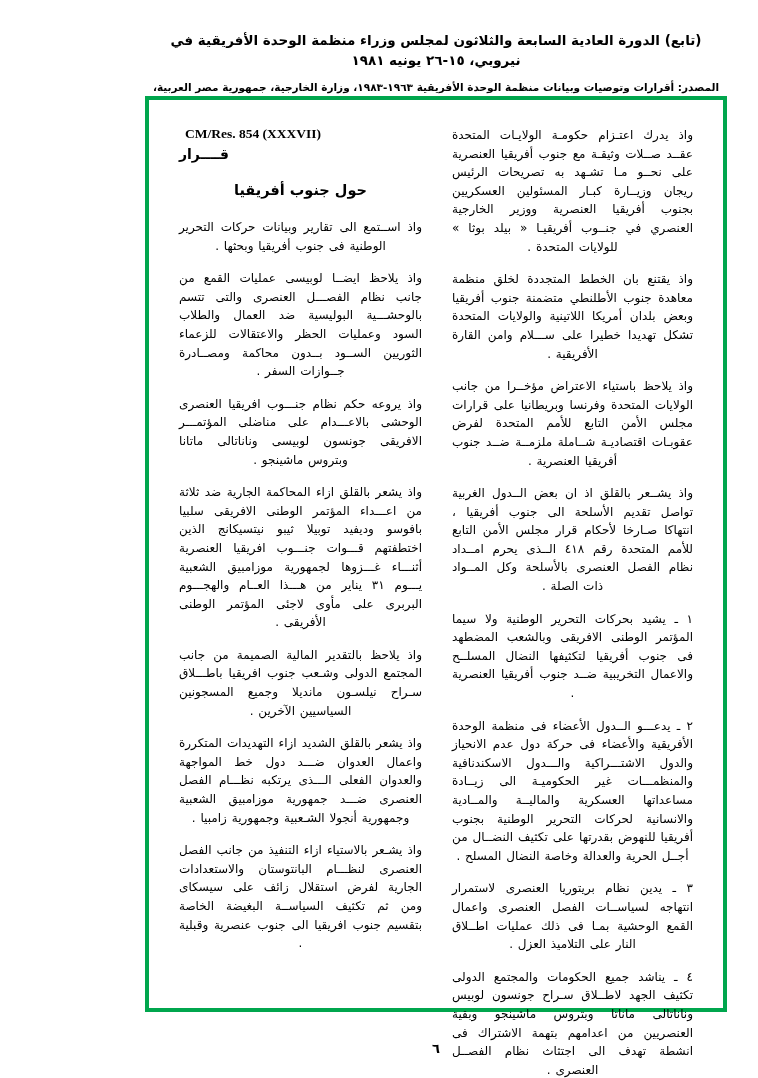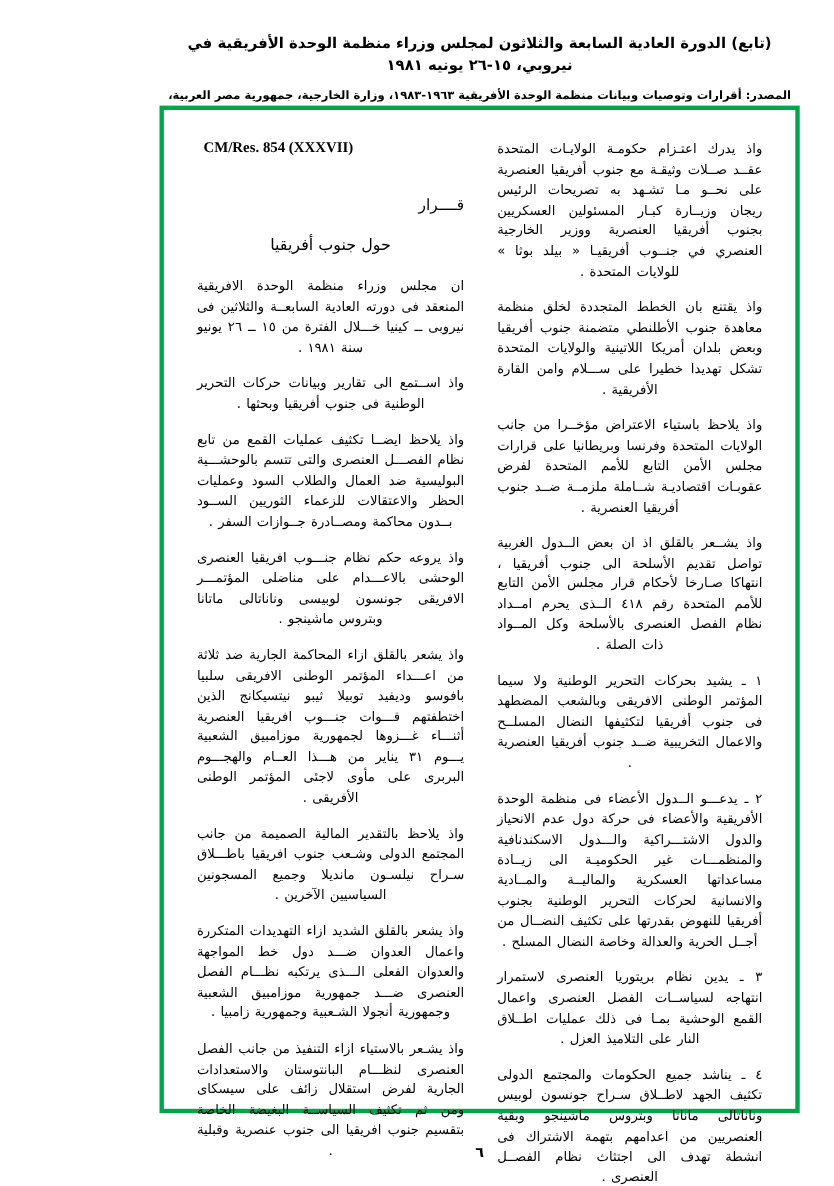--- a/index.html
+++ b/index.html
@@ -70,34 +70,34 @@
   .col-left {
     width: 50%;
     padding: 18px 14px 10px 22px;
   }
   .res-code {
     font-family: "Liberation Serif", "DejaVu Serif", serif;
     direction: ltr;
     text-align: left;
     font-size: 13.5px;
     font-weight: bold;
-    margin-bottom: 37px;
+    margin-bottom: 4px;
     padding-left: 6px;
   }
   .res-heading {
-    text-align: right;
+    text-align: left;
     font-size: 14px;
-    font-weight: normal;
+    font-weight: bold;
     letter-spacing: 3px;
     margin: 0 0 20px 0;
   }
   .res-subheading {
     text-align: center;
     font-size: 14.5px;
-    font-weight: normal;
+    font-weight: bold;
     margin: 0 0 20px 0;
   }
   p.para {
     font-size: 12px;
     line-height: 1.55;
     margin: 0 0 14px 0;
     text-align: justify;
     text-align-last: center;
     word-spacing: 1px;
     font-weight: normal;
@@ -137,23 +137,22 @@
         <p class="para">١ ـ يشيد بحركات التحرير الوطنية ولا سيما المؤتمر الوطنى الافريقى وبالشعب المضطهد فى جنوب أفريقيا لتكثيفها النضال المسلــح والاعمال التخريبية ضــد جنوب أفريقيا العنصرية .</p>
         <p class="para">٢ ـ يدعـــو الــدول الأعضاء فى منظمة الوحدة الأفريقية والأعضاء فى حركة دول عدم الانحياز والدول الاشتـــراكية والـــدول الاسكندنافية والمنظمـــات غير الحكوميـة الى زيــادة مساعداتها العسكرية والماليــة والمــادية والانسانية لحركات التحرير الوطنية بجنوب أفريقيا للنهوض بقدرتها على تكثيف النضــال من أجــل الحرية والعدالة وخاصة النضال المسلح .</p>
         <p class="para">٣ ـ يدين نظام بريتوريا العنصرى لاستمرار انتهاجه لسياســات الفصل العنصرى واعمال القمع الوحشية بمـا فى ذلك عمليات اطــلاق النار على التلاميذ العزل .</p>
         <p class="para">٤ ـ يناشد جميع الحكومات والمجتمع الدولى تكثيف الجهد لاطــلاق سـراح جونسون لوبيس وناناتالى ماناتا وبتروس ماشينجو وبقية العنصريين من اعدامهم بتهمة الاشتراك فى انشطة تهدف الى اجتثاث نظام الفصــل العنصرى .</p>
       </div>
 
       <div class="col col-left">
         <div class="res-code">CM/Res. 854 (XXXVII)</div>
         <div class="res-heading">قــــرار</div>
         <div class="res-subheading">حول جنوب أفريقيا</div>
-        <p class="para">ان مجلس وزراء منظمة الوحدة الافريقية المنعقد فى دورته العادية السابعــة والثلاثين فى نيروبى ــ كينيا خـــلال الفترة من ١٥ ــ ٢٦ يونيو سنة ١٩٨١ .</p>
         <p class="para">واذ اســتمع الى تقارير وبيانات حركات التحرير الوطنية فى جنوب أفريقيا وبحثها .</p>
-        <p class="para">واذ يلاحظ ايضــا تكثيف عمليات القمع من تابع نظام الفصـــل العنصرى والتى تتسم بالوحشـــية البوليسية ضد العمال والطلاب السود وعمليات الحظر والاعتقالات للزعماء الثوريين الســود بــدون محاكمة ومصــادرة جــوازات السفر .</p>
+        <p class="para">واذ يلاحظ ايضــا لوبيسى عمليات القمع من جانب نظام الفصـــل العنصرى والتى تتسم بالوحشـــية البوليسية ضد العمال والطلاب السود وعمليات الحظر والاعتقالات للزعماء الثوريين الســود بــدون محاكمة ومصــادرة جــوازات السفر .</p>
         <p class="para">واذ يروعه حكم نظام جنـــوب افريقيا العنصرى الوحشى بالاعـــدام على مناضلى المؤتمـــر الافريقى جونسون لوبيسى وناناتالى ماتانا وبتروس ماشينجو .</p>
         <p class="para">واذ يشعر بالقلق ازاء المحاكمة الجارية ضد ثلاثة من اعـــداء المؤتمر الوطنى الافريقى سلبيا بافوسو وديفيد توبيلا ثيبو نيتسيكانج الذين اختطفتهم قـــوات جنـــوب افريقيا العنصرية أثنـــاء غـــزوها لجمهورية موزامبيق الشعبية يـــوم ٣١ يناير من هـــذا العــام والهجـــوم البربرى على مأوى لاجئى المؤتمر الوطنى الأفريقى .</p>
         <p class="para">واذ يلاحظ بالتقدير المالية الصميمة من جانب المجتمع الدولى وشـعب جنوب افريقيا باطـــلاق سـراح نيلسـون مانديلا وجميع المسجونين السياسيين الآخرين .</p>
         <p class="para">واذ يشعر بالقلق الشديد ازاء التهديدات المتكررة واعمال العدوان ضـــد دول خط المواجهة والعدوان الفعلى الـــذى يرتكبه نظـــام الفصل العنصرى ضـــد جمهورية موزامبيق الشعبية وجمهورية أنجولا الشـعبية وجمهورية زامبيا .</p>
         <p class="para">واذ يشـعر بالاستياء ازاء التنفيذ من جانب الفصل العنصرى لنظـــام البانتوستان والاستعدادات الجارية لفرض استقلال زائف على سيسكاى ومن ثم تكثيف السياســة البغيضة الخاصة بتقسيم جنوب افريقيا الى جنوب عنصرية وقبلية .</p>
       </div>
 
     </div>
   </div>
 

